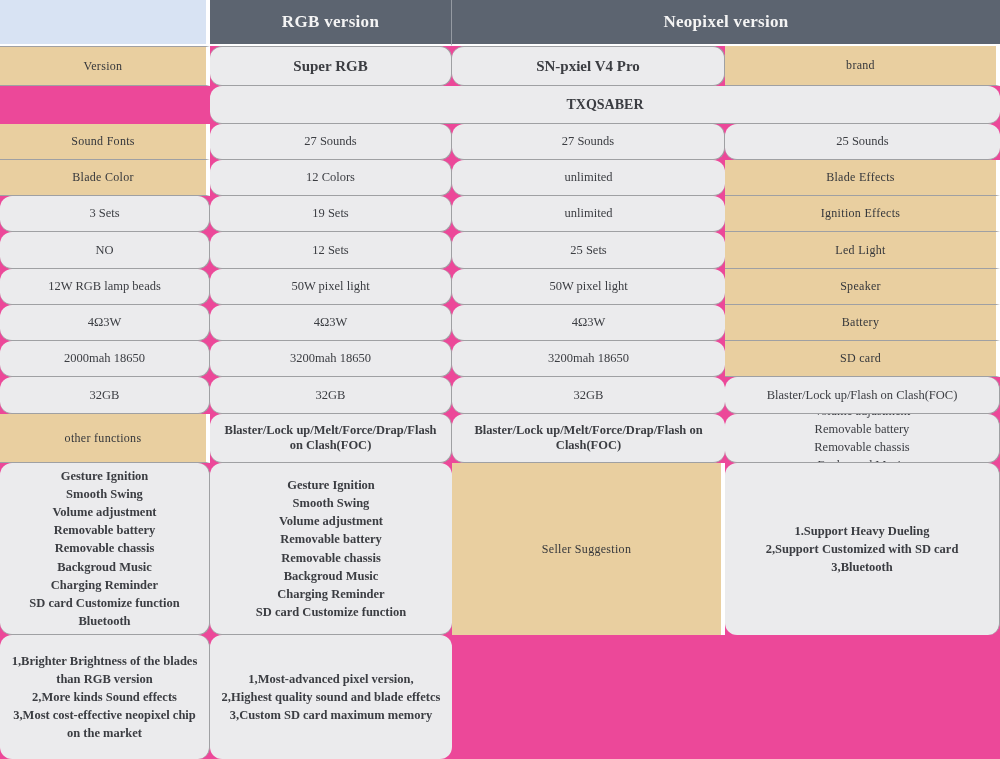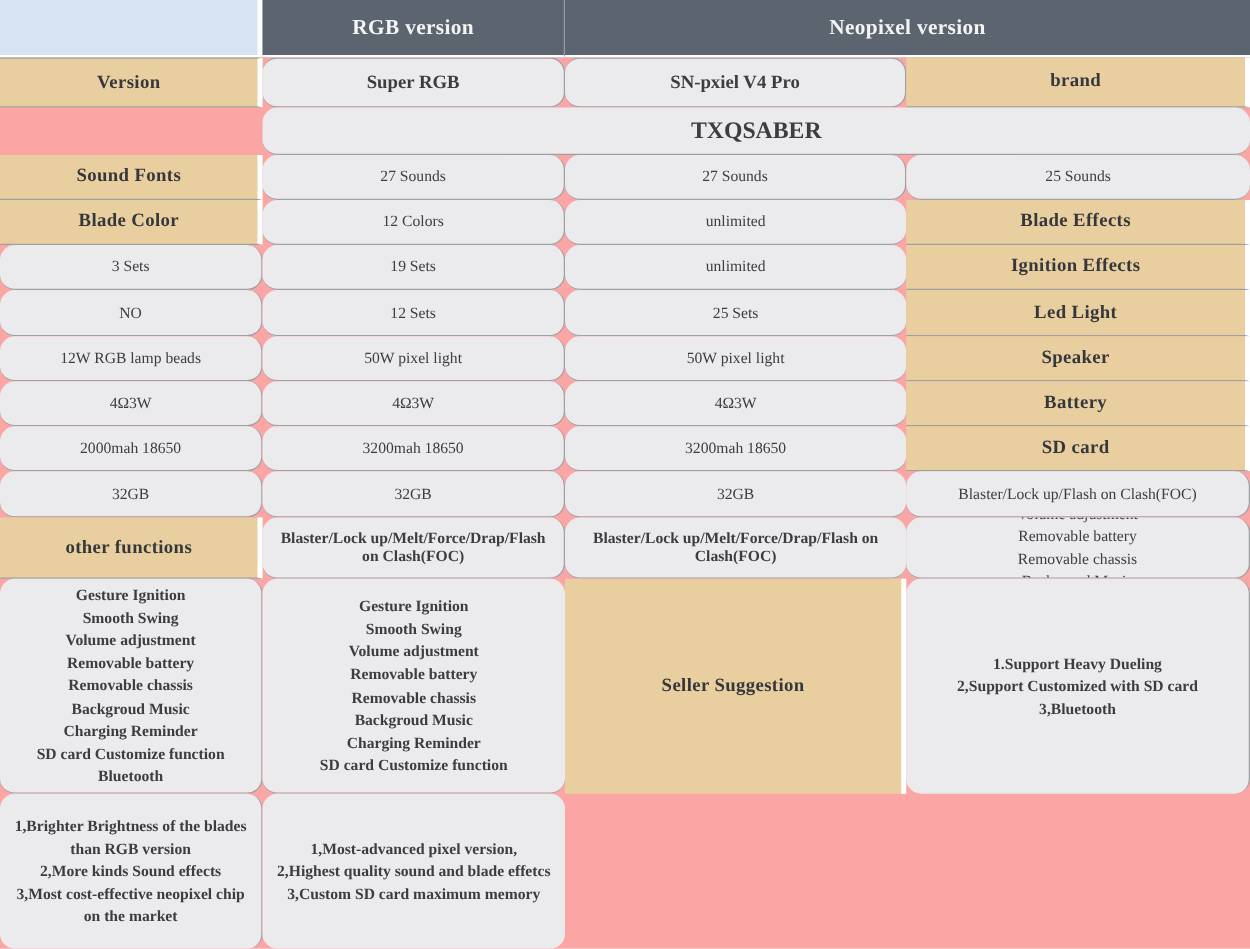--- a/index.html
+++ b/index.html
@@ -16,21 +16,21 @@
     font-family:"Liberation Serif","DejaVu Serif",serif;
     background:#ffffff;
     width:1000px;
   }
   .table{
     display:grid;
     width:1000px;
     height:759px;
     grid-template-columns:210px 242px 273px 275px;
     grid-template-rows:46px 40px 38px 36px 36px 36px 37px 36px 36px 36px 37px 49px 172px 1fr;
-    background:#fca5a5;
+    background:#ec4899;
   }
   .cell{
     display:flex;
     align-items:center;
     justify-content:center;
     text-align:center;
     overflow:hidden;
   }
   .corner{
     background:var(--corner-bg);
@@ -42,42 +42,42 @@
     color:var(--hdr-text);
     font-weight:bold;
     font-size:17px;
     letter-spacing:0.3px;
     border-bottom:2px solid #ffffff;
   }
   .hdr-rgb{border-right:1px solid rgba(255,255,255,0.35);}
   .hdr-neo{grid-column:3/5;}
   .lab{
     background:var(--label-bg);
-    font-weight:bold;
-    font-size:15px;
+    font-weight:normal;
+    font-size:12px;
     letter-spacing:0.3px;
     color:#35373b;
     border-right:4px solid #ffffff;
     border-bottom:1px solid var(--line);
     padding:2px 6px;
   }
   .dat{
     background:var(--cell-bg);
     font-size:12.5px;
     color:var(--ink);
     border-bottom:1px solid var(--line);
     padding:2px 8px;
     border-radius:12px;
   }
   .vr{border-right:1px solid var(--line);}
   .top{border-top:1px solid var(--line);}
   .nob{border-bottom:none;}
   .b{font-weight:bold;}
   .big{font-size:15px;font-weight:bold;}
-  .brand{grid-column:2/5;font-size:19px;font-weight:bold;}
+  .brand{grid-column:2/5;font-size:14px;font-weight:bold;}
   .preline{white-space:pre-line;line-height:1.45;}
 </style>
 </head>
 <body>
 
 <div class="table">
 
   <div class="cell corner"></div>
   <div class="cell hdr hdr-rgb">RGB version</div>
   <div class="cell hdr hdr-neo">Neopixel version</div>

